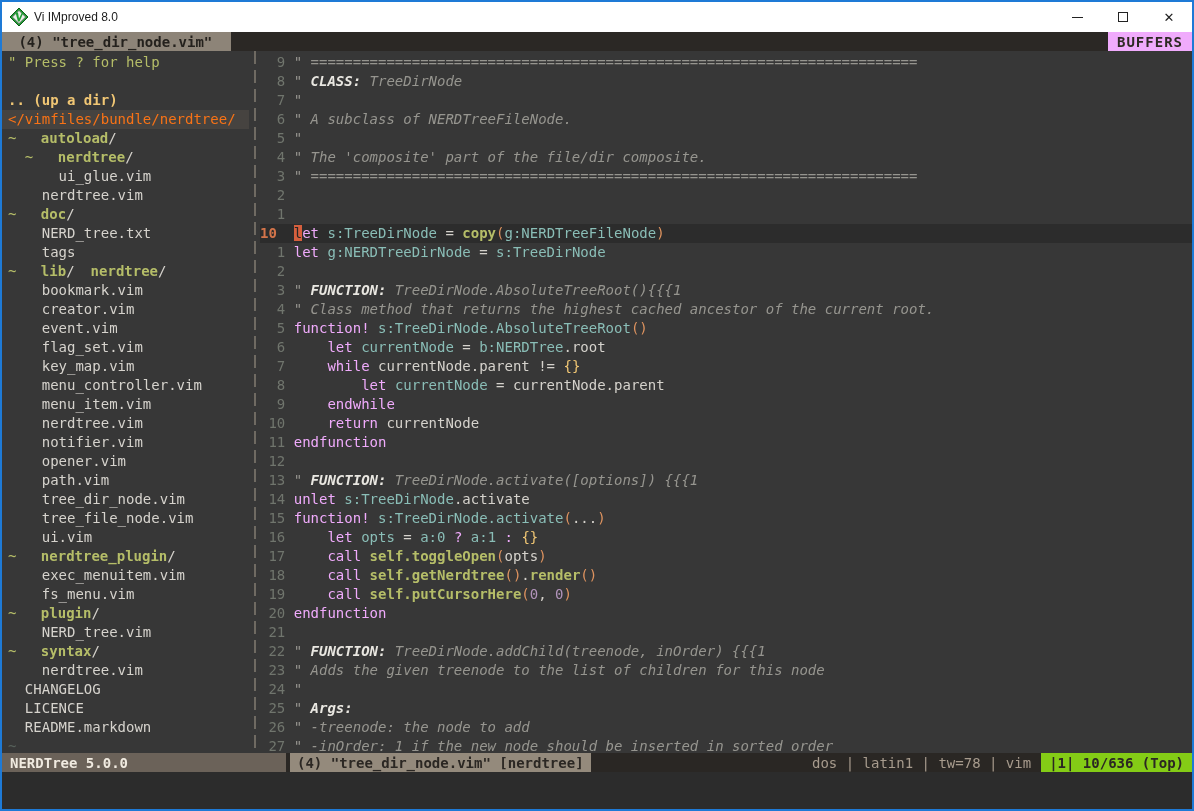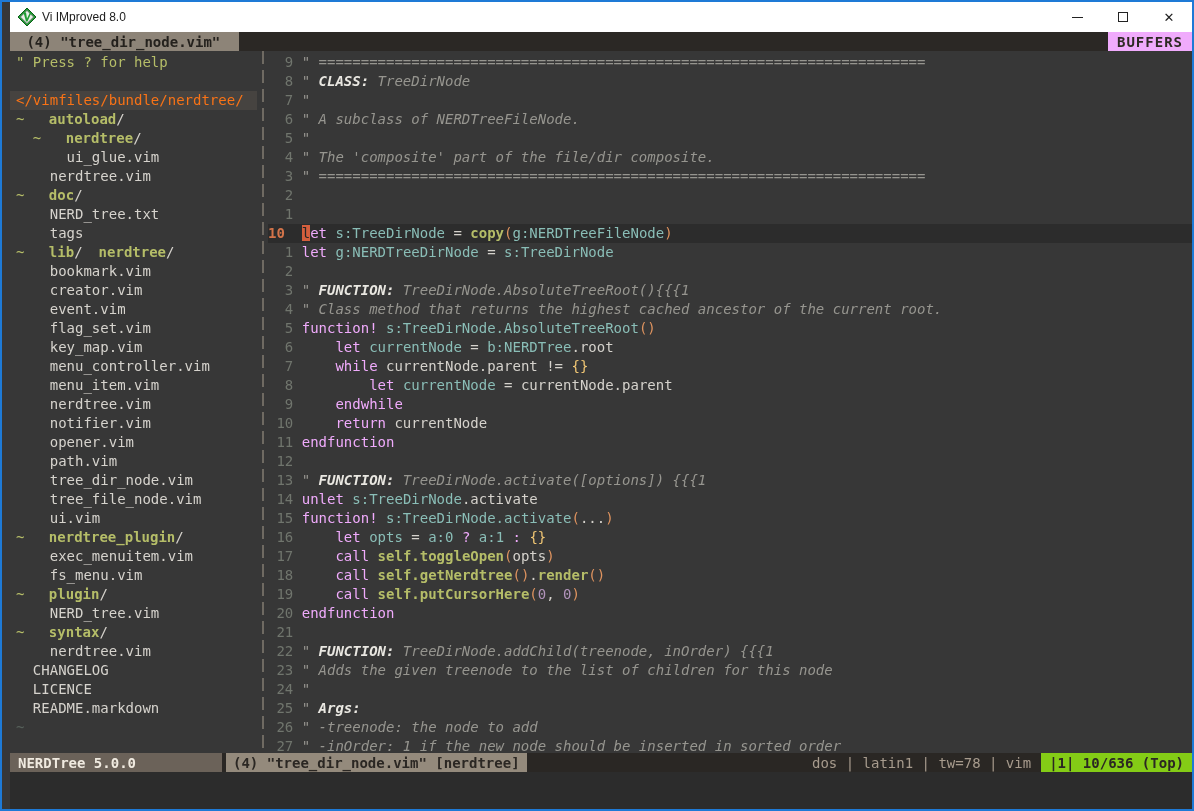--- a/index.html
+++ b/index.html
@@ -3,21 +3,20 @@
 <meta charset="utf-8">
 <style>
   * { margin:0; padding:0; box-sizing:border-box; }
   html,body { width:1194px; height:811px; overflow:hidden; background:#1e1e1e; }
   .window {
     width:1194px; height:811px;
     border:2px solid #1e7ad6;
     display:flex; flex-direction:column;
     font-family:"DejaVu Sans Mono", monospace;
     background:#373737;
-    padding-left:8px;
   }
   
   .titlebar { height:30px; background:#ffffff; display:flex; align-items:center; flex:0 0 auto; }
   .app-icon { width:18px; height:18px; margin:0 6px 0 8px; flex:0 0 auto; }
   .title-text { font-family:"Liberation Sans", sans-serif; font-size:12px; color:#1c1c1c; flex:1 1 auto; }
   .win-btn { width:46px; height:30px; display:flex; align-items:center; justify-content:center; color:#222; cursor:default; }
   .min-glyph { width:11px; height:1px; background:#222; }
   .max-glyph { width:10px; height:10px; border:1px solid #222; }
   .close-glyph { font-size:13px; line-height:13px; font-family:"DejaVu Sans", sans-serif; }
   
@@ -49,21 +48,21 @@
   .k  { color:#f0abfc; }
   .i  { color:#8abeb7; }
   .f  { color:#b5bd68; font-weight:bold; }
   .o  { color:#de935f; }
   .y  { color:#f0c674; }
   .n  { color:#b294bb; }
   .t  { color:#d5d2cc; }
   .cursor { background:#d55f3d; color:#262626; }
   
   .statusline { height:19px; flex:0 0 auto; background:#2a2724; display:flex; align-items:stretch; font-size:14px; white-space:pre; }
-  .st-left { width:212px; flex:0 0 auto; background:#6b6259; color:#f0eae0; font-weight:bold; padding-left:8px; display:flex; align-items:center; }
+  .st-left { width:284px; flex:0 0 auto; background:#6b6259; color:#f0eae0; font-weight:bold; padding-left:8px; display:flex; align-items:center; }
   .st-gap { width:4px; flex:0 0 auto; }
   .st-file { background:#948a7c; color:#2b2723; font-weight:bold; padding:0 7px; display:flex; align-items:center; }
   .st-mid { flex:1 1 auto; }
   .st-info { color:#a79b8d; display:flex; align-items:center; padding-right:10px; }
   .st-seg { background:#84cc16; color:#2b2723; font-weight:bold; padding:0 8px; display:flex; align-items:center; }
   
   .cmdline { height:37px; flex:0 0 auto; background:#2c2c2c; }
 </style>
 </head>
 <body>
@@ -91,20 +90,21 @@
   <div class="tabline">
     <div class="tab-active"> (4) "tree_dir_node.vim" </div>
     <div class="tab-spacer"></div>
     <div class="tab-right">BUFFERS</div>
   </div>
 
   <div class="main">
     <div class="sidebar">
         <div class="trow"><span class="g">" Press ? for help</span></div>
         <div class="trow"></div>
+        <div class="trow"><span class="yb">.. (up a dir)</span></div>
         <div class="trow sel"><span class="p">&lt;/vimfiles/bundle/nerdtree/</span></div>
         <div class="trow"><span class="g">~ </span><span class="gb">autoload</span><span class="w">/</span></div>
         <div class="trow"><span class="w">  </span><span class="g">~ </span><span class="gb">nerdtree</span><span class="w">/</span></div>
         <div class="trow"><span class="w">      ui_glue.vim</span></div>
         <div class="trow"><span class="w">    nerdtree.vim</span></div>
         <div class="trow"><span class="g">~ </span><span class="gb">doc</span><span class="w">/</span></div>
         <div class="trow"><span class="w">    NERD_tree.txt</span></div>
         <div class="trow"><span class="w">    tags</span></div>
         <div class="trow"><span class="g">~ </span><span class="gb">lib</span><span class="w">/</span><span class="gb">nerdtree</span><span class="w">/</span></div>
         <div class="trow"><span class="w">    bookmark.vim</span></div>

